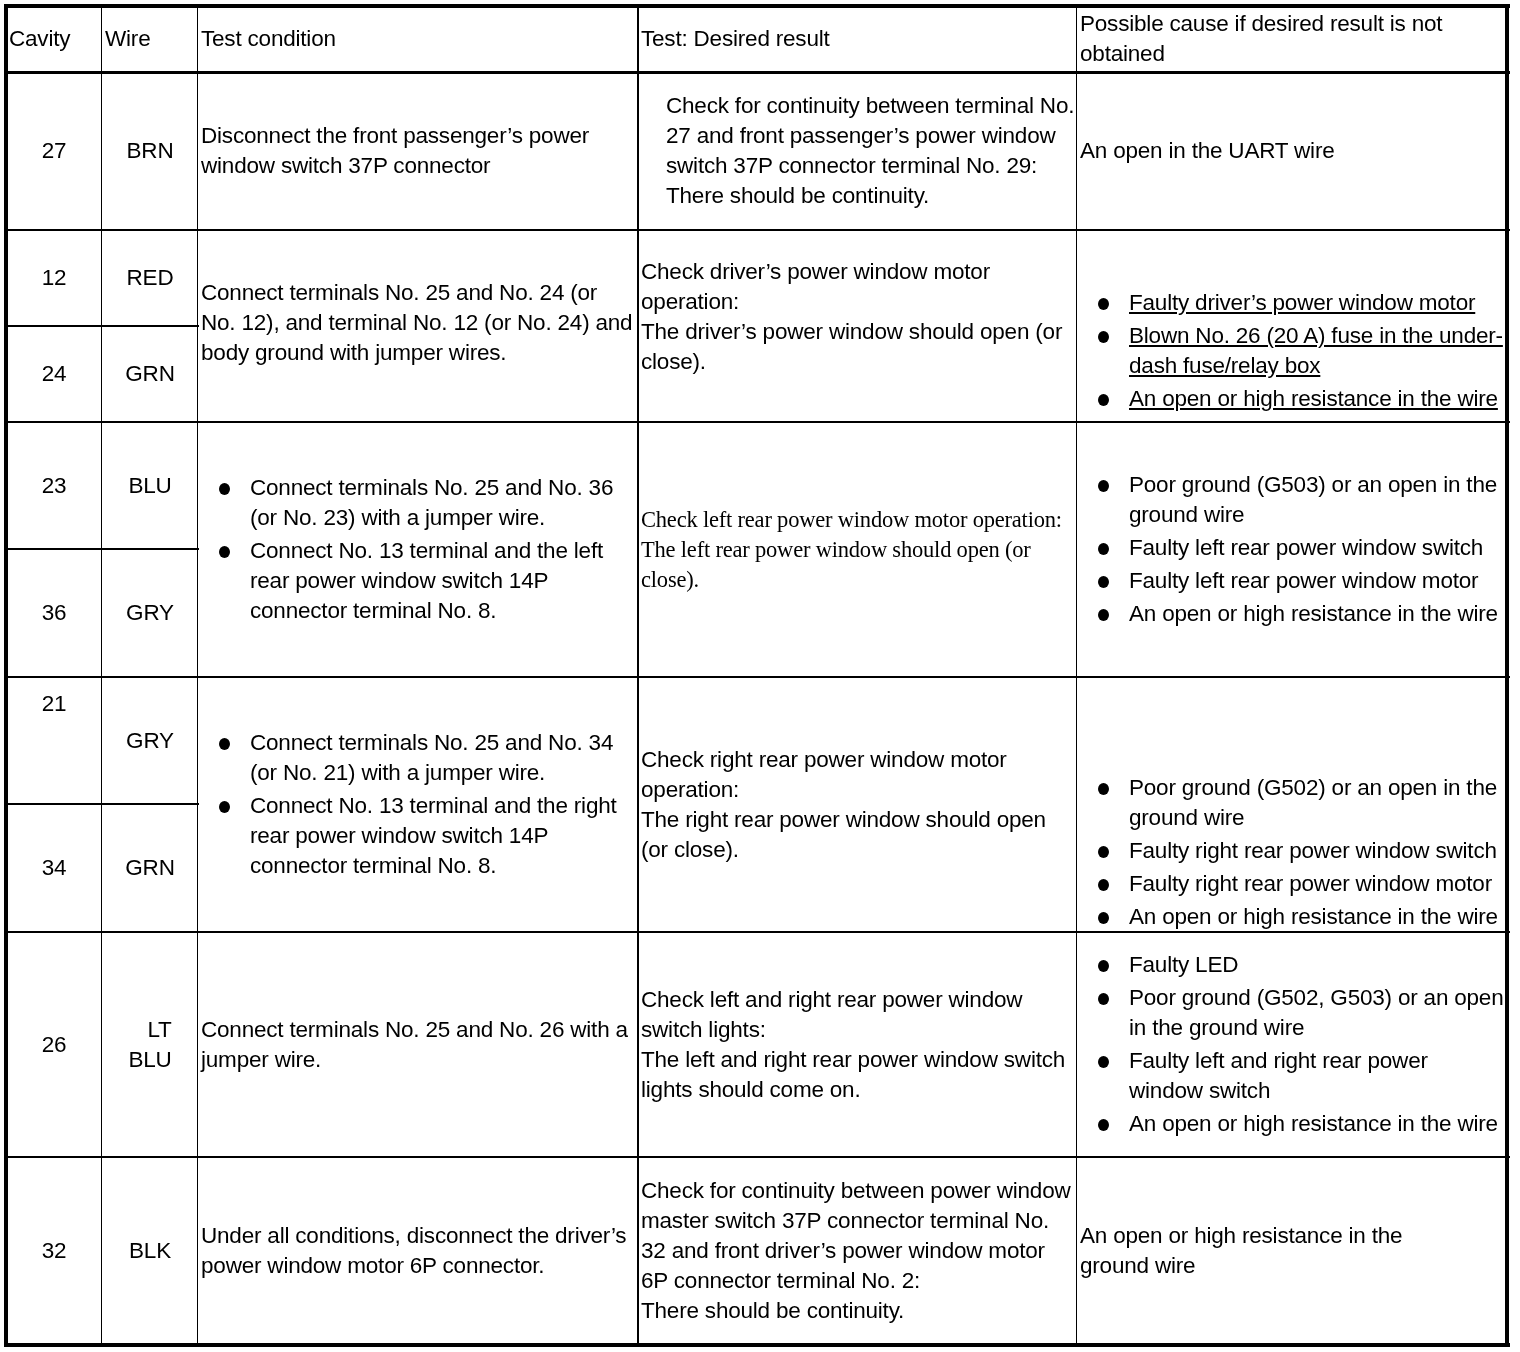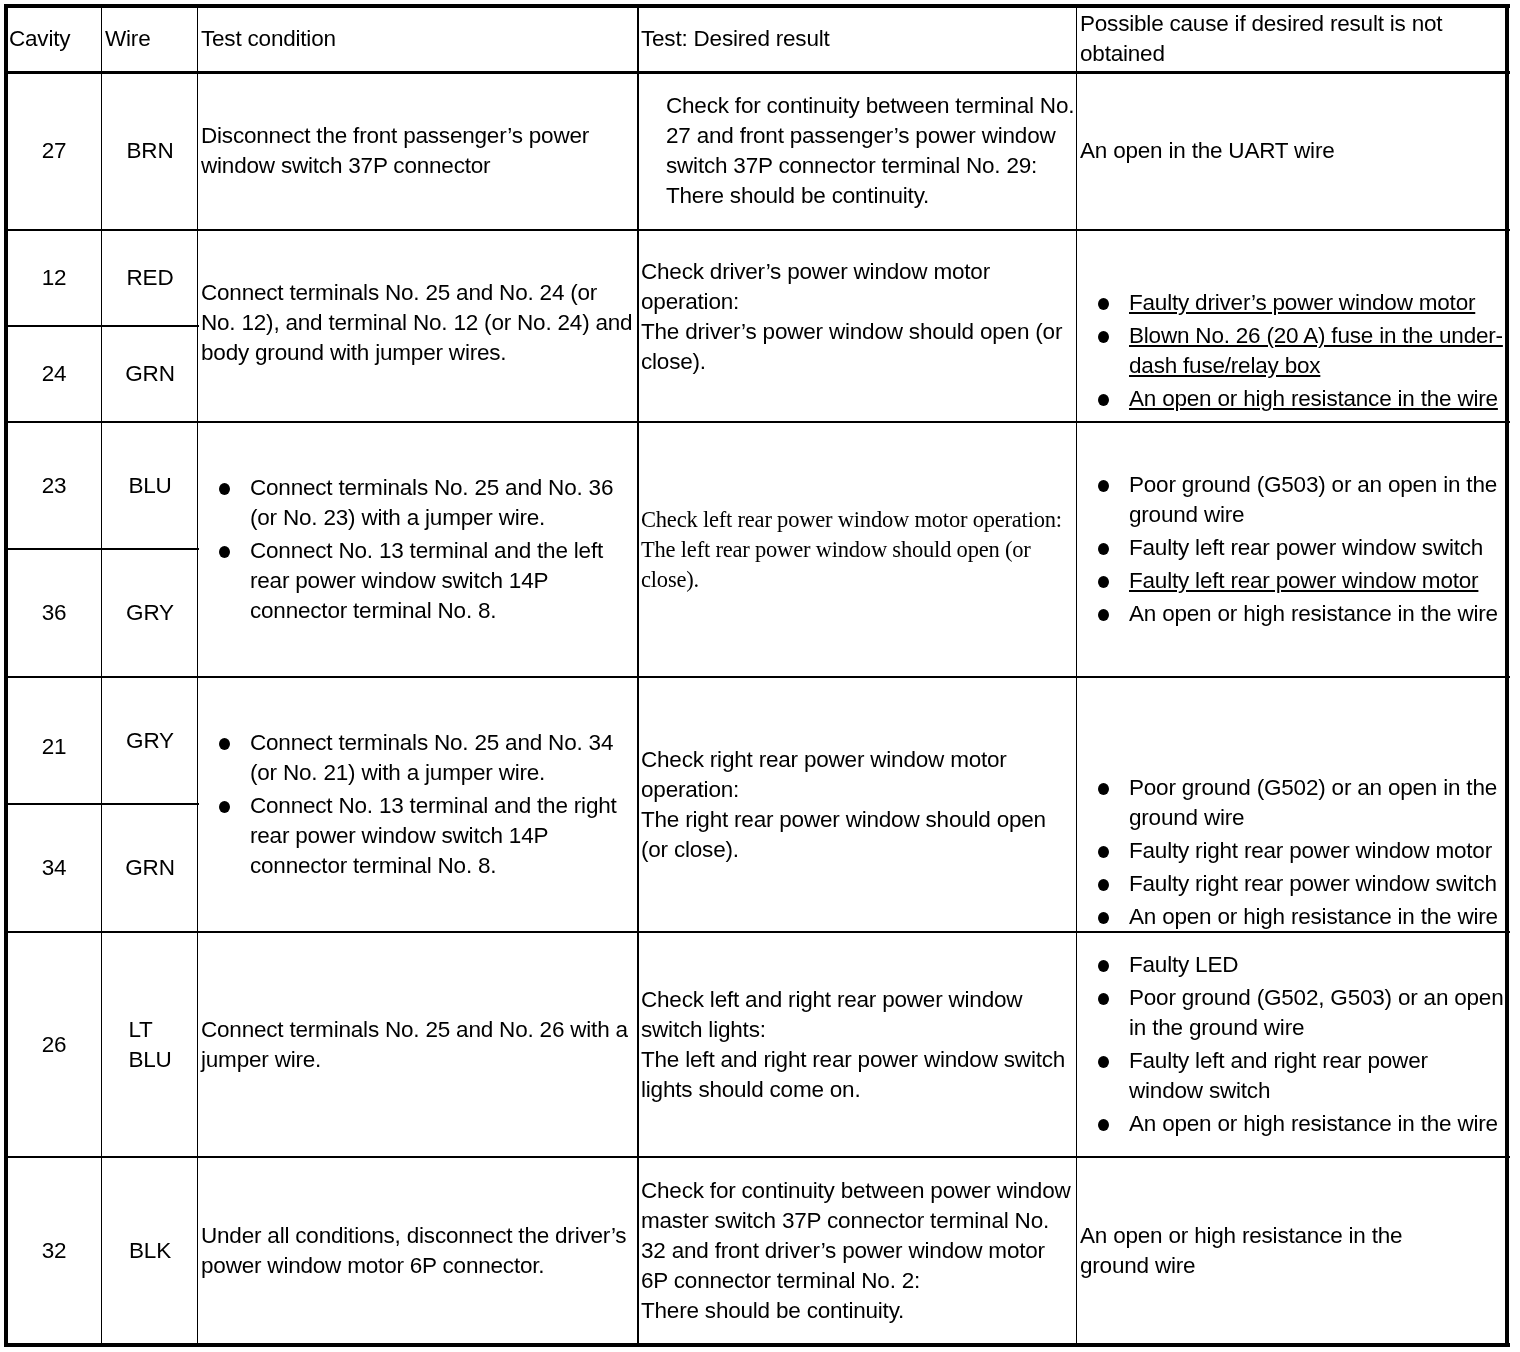--- a/index.html
+++ b/index.html
@@ -1,21 +1,21 @@
 <!DOCTYPE html>
 <html><head>
 <meta charset="utf-8">
 <style>
   html, body { margin:0; padding:0; background:#ffffff; }
   body { width:1520px; height:1352px; position:relative; overflow:hidden;
          font-family:"Liberation Sans", "DejaVu Sans", sans-serif; color:#000; }
   #tbl { position:absolute; left:0; top:0; width:1520px; height:1352px; }
   .cell { position:absolute; box-sizing:border-box; display:flex; align-items:center;
           font-size:22.5px; line-height:30px; letter-spacing:-0.2px; }
-  .cell.center { justify-content:center; text-align:left; }
+  .cell.center { justify-content:center; text-align:right; }
   .cell.left { justify-content:flex-start; text-align:left; padding-left:3px; padding-right:2px; }
   .cell .txt { white-space:pre-line; }
   .hl { position:absolute; background:#000; }
   .vl { position:absolute; background:#000; }
   ul.bl { list-style:none; margin:0; padding:0; }
   ul.bl li { position:relative; padding-left:52px; }
   ul.bl li::before { content:""; position:absolute; left:21px; top:10px; width:11px; height:12px;
                      border-radius:50%; background:#000; }
   ul.bl.cause li { padding-left:52px; }
   ul.bl.cause li::before { left:21px; }
@@ -104,26 +104,26 @@
     </ul>
   </div>
   <div class="cell left" style="left:638px;top:422px;width:439px;height:255px;font-family:Liberation Serif, serif;">
       <span class="txt">Check left rear power window motor operation:
 The left rear power window should open (or close).</span>
     </div>
   <div class="cell left" style="left:1077px;top:422px;width:429px;height:255px;padding-left:0;">
     <ul class="bl cause">
       <li style="margin-bottom:3px;">Poor ground (G503) or an open in the ground wire</li>
       <li style="margin-bottom:3px;">Faulty left rear power window switch</li>
-      <li style="margin-bottom:3px;text-decoration:underline;">Faulty left rear power window motor</li>
-      <li>An open or high resistance in the wire</li>
-    </ul>
-  </div>
-
-  <div class="cell center" style="left:6px;top:683px;width:96px;height:127px;">
+      <li style="margin-bottom:3px;">Faulty left rear power window motor</li>
+      <li>An open or high resistance in the wire</li>
+    </ul>
+  </div>
+
+  <div class="cell center" style="left:6px;top:640px;width:96px;height:127px;">
       <span class="txt">21</span>
     </div>
   <div class="cell center" style="left:102px;top:677px;width:96px;height:127px;">
       <span class="txt">GRY</span>
     </div>
   <div class="cell center" style="left:6px;top:804px;width:96px;height:128px;">
       <span class="txt">34</span>
     </div>
   <div class="cell center" style="left:102px;top:804px;width:96px;height:128px;">
       <span class="txt">GRN</span>
@@ -134,22 +134,22 @@
       <li>Connect No. 13 terminal and the right rear power window switch 14P connector terminal No. 8.</li>
     </ul>
   </div>
   <div class="cell left" style="left:638px;top:677px;width:439px;height:255px;">
       <span class="txt">Check right rear power window motor operation:
 The right rear power window should open (or close).</span>
     </div>
   <div class="cell left" style="left:1077px;top:677px;width:429px;height:255px;padding-left:0;align-items:flex-end;">
     <ul class="bl cause">
       <li style="margin-bottom:3px;">Poor ground (G502) or an open in the ground wire</li>
+      <li style="margin-bottom:3px;">Faulty right rear power window switch</li>
       <li style="margin-bottom:3px;">Faulty right rear power window motor</li>
-      <li style="margin-bottom:3px;">Faulty right rear power window switch</li>
       <li>An open or high resistance in the wire</li>
     </ul>
   </div>
 
   <div class="cell center" style="left:6px;top:932px;width:96px;height:225px;">
       <span class="txt">26</span>
     </div>
   <div class="cell center" style="left:102px;top:932px;width:96px;height:225px;">
       <span class="txt">LT
 BLU</span>

